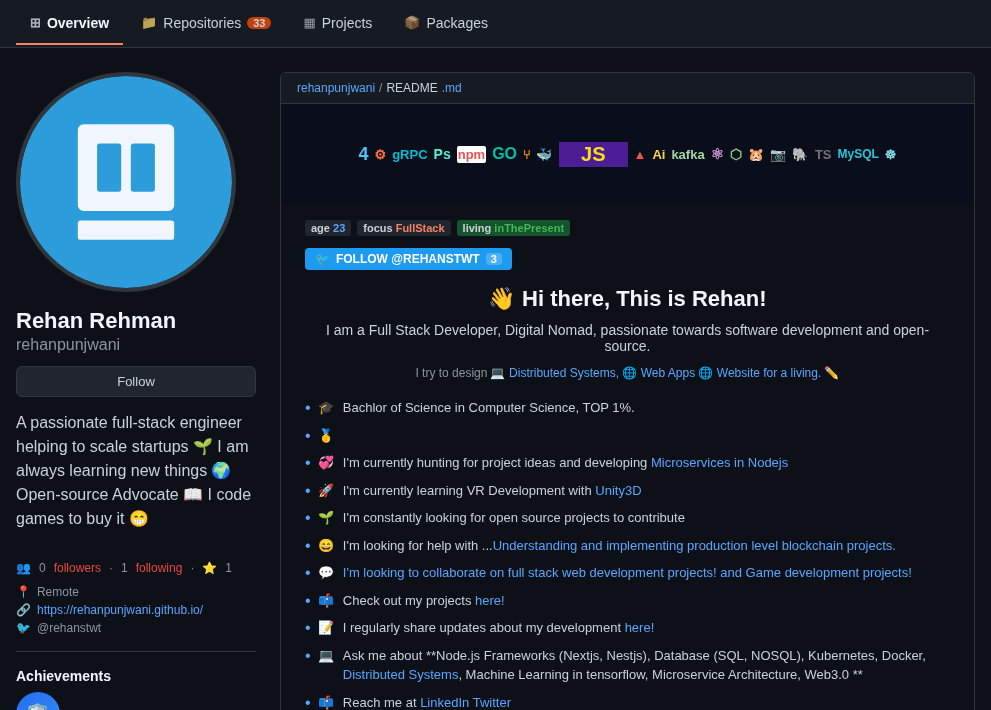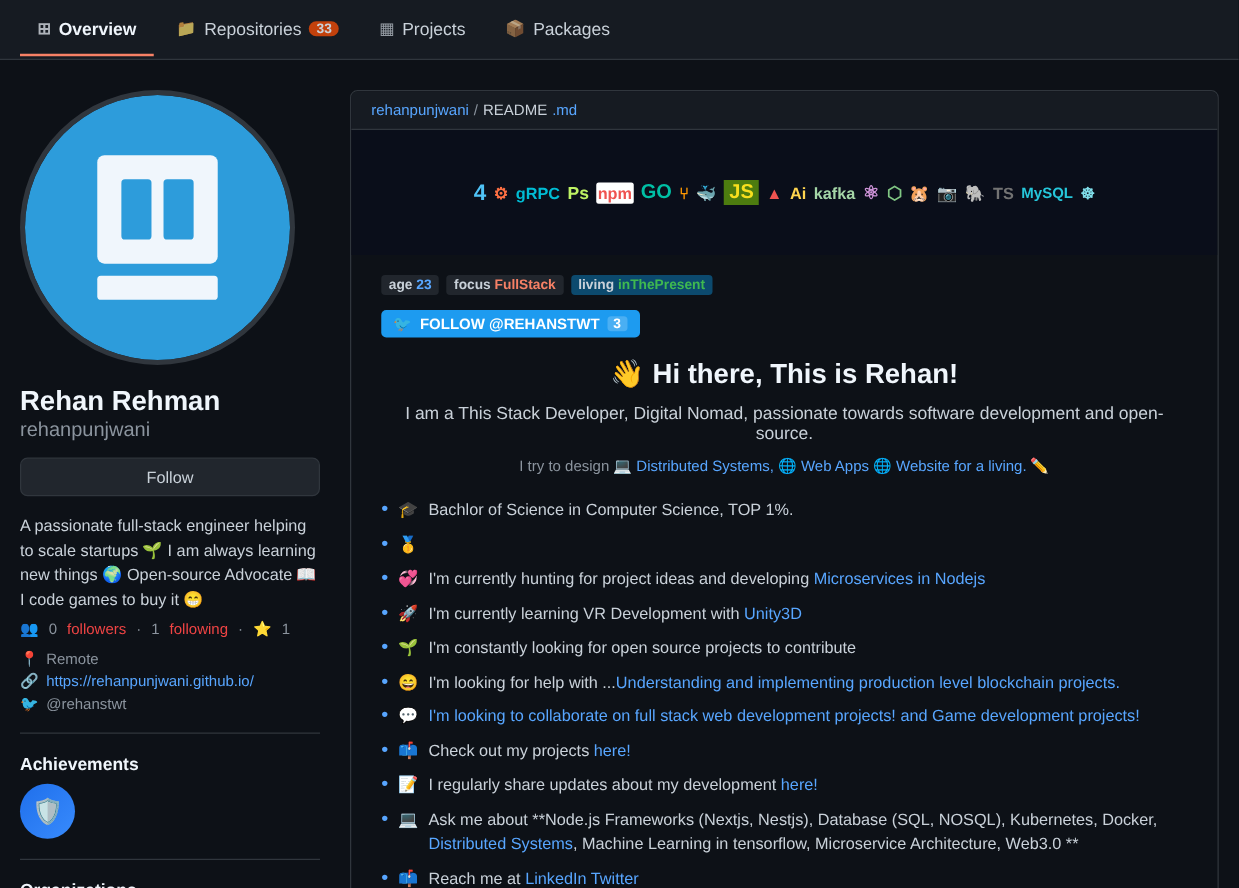--- a/index.html
+++ b/index.html
@@ -97,24 +97,24 @@
       background: #21262d;
       border: 1px solid #30363d;
       border-radius: 6px;
       color: #c9d1d9;
       font-size: 13px;
       cursor: pointer;
       margin-bottom: 14px;
       font-weight: 500;
     }
     .bio {
-      font-size: 13px;
+      font-size: 16px;
       color: #c9d1d9;
       line-height: 1.5;
-      margin-bottom: 7px;
+      margin-bottom: 30px;
     }
     .stats {
       display: flex;
       gap: 8px;
       align-items: center;
       font-size: 12px;
       color: #8b949e;
       margin-bottom: 10px;
     }
     .stats a {
@@ -194,21 +194,21 @@
     .info-tag {
       font-size: 11px;
       padding: 2px 6px;
       border-radius: 3px;
       font-weight: 600;
     }
     .tag-age { background: #21262d; color: #c9d1d9; }
     .tag-age span { color: #58a6ff; }
     .tag-focus { background: #21262d; color: #c9d1d9; }
     .tag-focus span { color: #f78166; }
-    .tag-living { background: #0c4a6e; color: #c9d1d9; }
+    .tag-living { background: #14532d; color: #c9d1d9; }
     .tag-living span { color: #3fb950; }
 
     .twitter-follow-btn {
       display: inline-flex;
       align-items: center;
       gap: 6px;
       background: #1d9bf0;
       color: white;
       border-radius: 4px;
       padding: 4px 10px;
@@ -372,26 +372,26 @@
         <a>rehanpunjwani</a>
         <span>/</span>
         <span class="file">README</span>
           <span class="ext">.md</span>
       </div>
 
       <div class="banner-container">
         <span style="color:#4fc3f7;font-weight:900;font-size:18px;">4</span>
         <span style="color:#ff7043;font-weight:900;font-size:13px;">⚙</span>
         <span style="color:#00bcd4;font-weight:900;font-size:13px;">gRPC</span>
-        <span style="color:#bef264;font-weight:900;font-size:14px;">Ps</span>
+        <span style="color:#5eead4;font-weight:900;font-size:14px;">Ps</span>
         <span style="color:#ef5350;font-weight:900;font-size:13px;background:#fff;padding:1px 1px;border-radius:2px;">npm</span>
         <span style="color:#00bfa5;font-weight:900;font-size:16px;">GO</span>
         <span style="color:#ff9800;font-weight:900;font-size:13px;">⑂</span>
         <span style="color:#90caf9;font-weight:900;font-size:13px;">🐳</span>
-        <span style="color:#f7df1e;font-weight:900;font-size:16px;background:#4d7c0f;padding:1px 4px;">JS</span>
+        <span style="color:#f7df1e;font-weight:900;font-size:20px;background:#4c1d95;padding:1px 22px;">JS</span>
         <span style="color:#ef5350;font-weight:900;font-size:13px;">▲</span>
         <span style="color:#ffd54f;font-weight:900;font-size:13px;">Ai</span>
         <span style="color:#a5d6a7;font-weight:900;font-size:13px;">kafka</span>
         <span style="color:#ce93d8;font-weight:900;font-size:15px;">⚛</span>
         <span style="color:#81c784;font-weight:900;font-size:14px;">⬡</span>
         <span style="color:#4db6ac;font-weight:900;font-size:13px;">🐹</span>
         <span style="color:#f48fb1;font-weight:900;font-size:13px;">📷</span>
         <span style="color:#80cbc4;font-weight:900;font-size:13px;">🐘</span>
         <span style="color:#737373;font-weight:900;font-size:13px;">TS</span>
         <span style="color:#26c6da;font-weight:900;font-size:12px;">MySQL</span>
@@ -413,21 +413,21 @@
           <span>FOLLOW @REHANSTWT</span>
           <span class="twitter-count">3</span>
         </a>
 
         
         <div class="greeting">
           <span>👋</span>
           <span>Hi there, This is Rehan!</span>
         </div>
 
-        <p class="description">I am a This Stack Developer, Digital Nomad, passionate towards software development and open-source.</p>
+        <p class="description">I am a Full Stack Developer, Digital Nomad, passionate towards software development and open-source.</p>
 
         <p class="design-line">
           I try to design 💻 <a class="link-text">Distributed Systems,</a>
           🌐 <a class="link-text">Web Apps</a>
           🌐 <a class="link-text">Website for a living.</a> ✏️
         </p>
 
         
         <ul class="bullet-list">
           <li>

